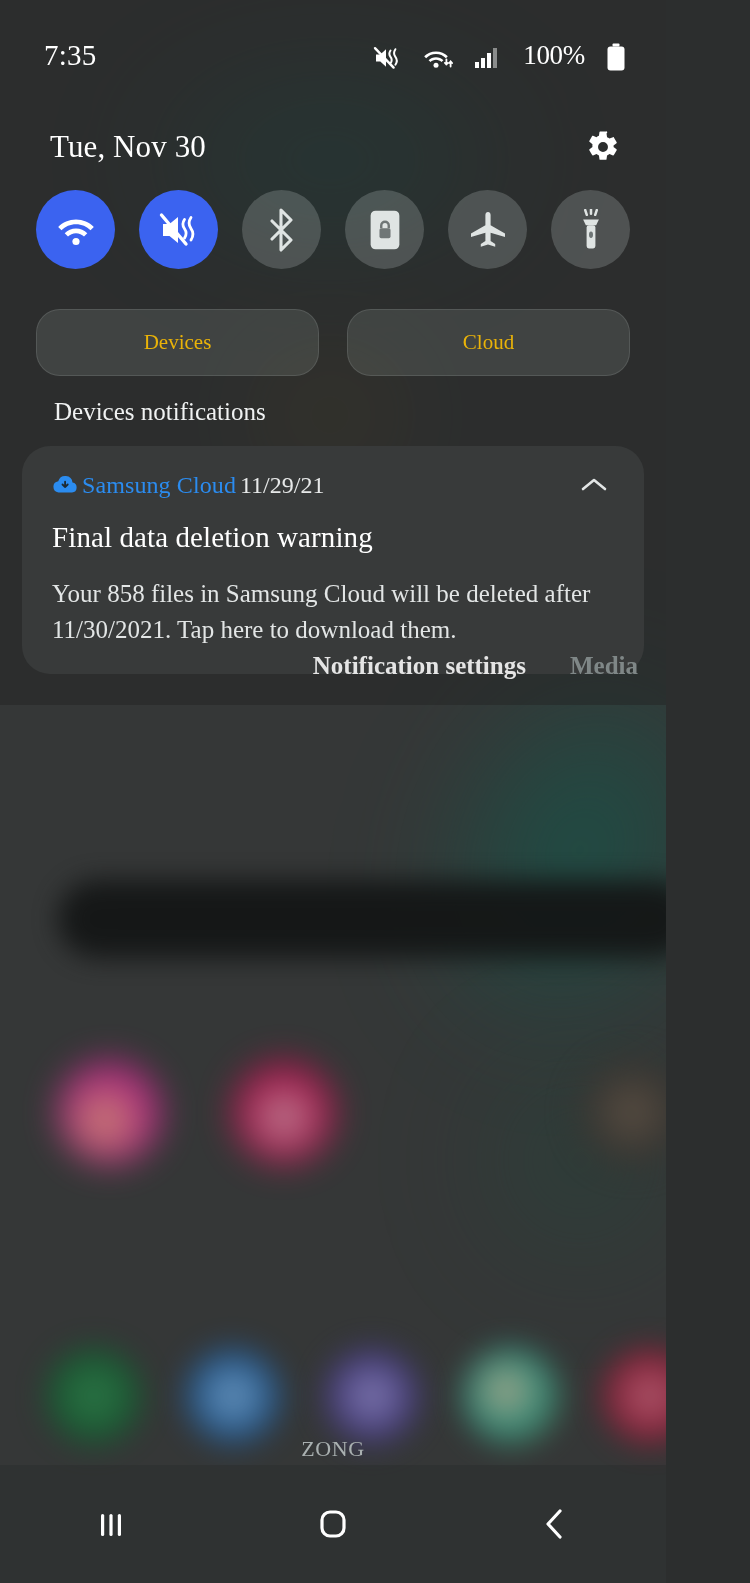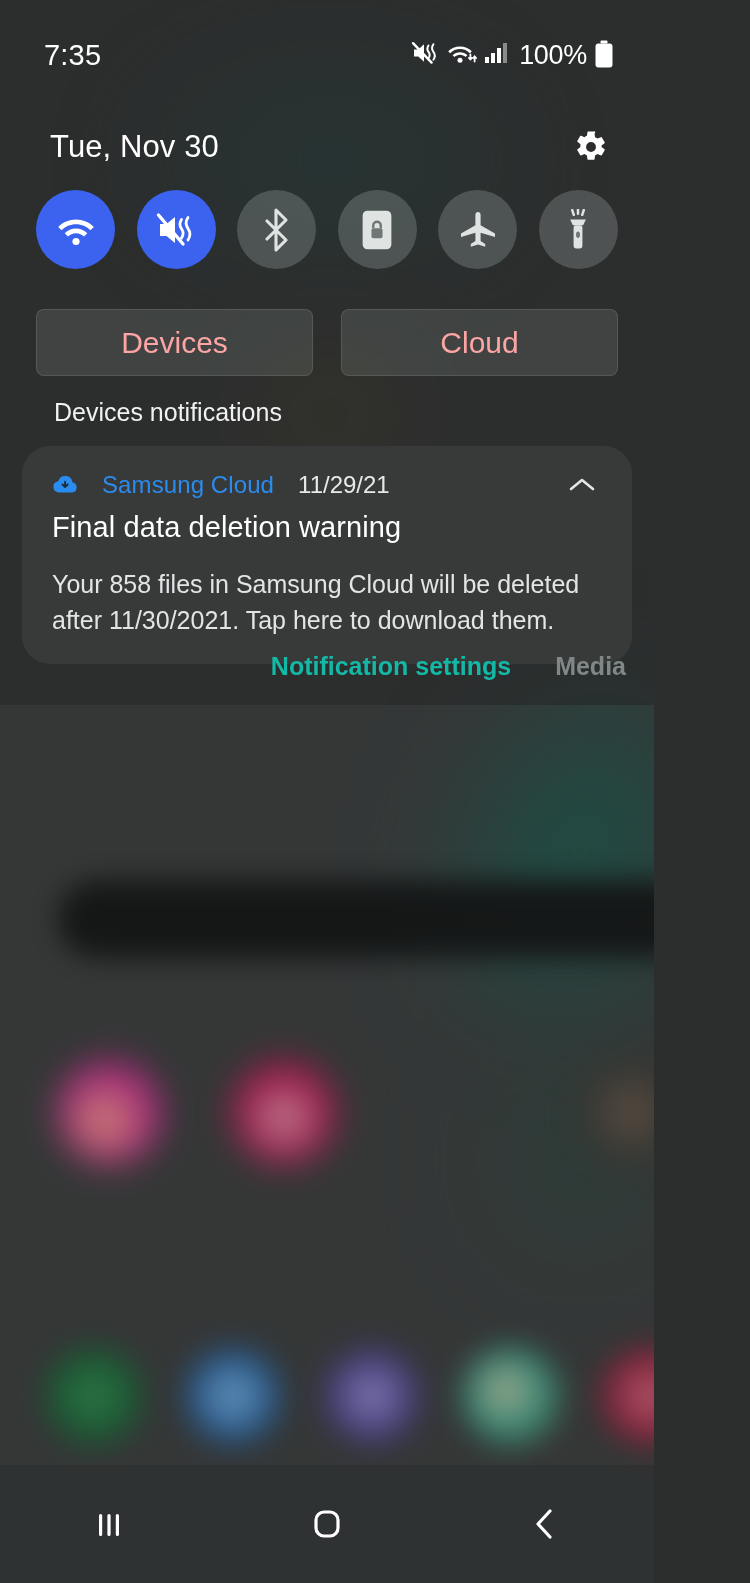--- a/index.html
+++ b/index.html
@@ -5,23 +5,24 @@
   html, body {
     margin: 0;
     padding: 0;
     background: #2c2e2e;
   }
   .screen {
     position: relative;
     width: 654px;
     height: 1583px;
     overflow: hidden;
-    font-family: Liberation Sans, sans-serif;
+    font-family: Liberation Serif, serif;
     background: #353737;
     color: #ffffff;
+    padding-left: 12px;
     -webkit-font-smoothing: antialiased;
   }
 
   
   .wallpaper {
     position: absolute;
     inset: 0;
     background: #353737;
     overflow: hidden;
   }
@@ -102,22 +103,22 @@
     padding: 0 40px 0 44px;
     box-sizing: border-box;
   }
   .status-clock {
     font-size: 29px;
     letter-spacing: .2px;
     color: #ffffff;
   }
   .status-right {
     display: flex;
-    align-items: flex-start;
-    gap: 7px;
+    align-items: flex-end;
+    gap: 21px;
   }
   .status-right svg { display: block; }
   .battery-pct {
     font-size: 27px;
     color: #ffffff;
     margin-left: 2px;
     letter-spacing: -.3px;
   }
 
   
@@ -161,28 +162,28 @@
   
   .segment-row {
     position: absolute;
     left: 36px; right: 36px; top: 309px;
     display: flex;
     gap: 28px;
   }
   .segment-btn {
     flex: 1;
     height: 67px;
-    border-radius: 8px;
+    border-radius: 24px;
     background: rgba(168,176,174,0.17);
     border: 1px solid rgba(190,200,198,0.16);
     display: flex;
     align-items: center;
     justify-content: center;
-    font-size: 30px;
-    color: #fca5a5;
+    font-size: 21px;
+    color: #eab308;
     cursor: pointer;
     box-sizing: border-box;
   }
 
   
   .section-header {
     position: absolute;
     left: 54px; top: 398px;
     font-size: 25px;
     color: #f0f2f2;
@@ -193,41 +194,41 @@
     position: absolute;
     left: 22px; right: 22px; top: 446px;
     background: #383a3a;
     border-radius: 28px;
     padding: 22px 30px 26px 30px;
     box-sizing: border-box;
   }
   .notif-head {
     display: flex;
     align-items: center;
-    gap: 24px;
+    gap: 4px;
   }
   .notif-appicon { width: 26px; height: 26px; display:flex; align-items:center; justify-content:center; }
   .notif-app {
     font-size: 24px;
     color: #2b8cf0;
     letter-spacing: .1px;
   }
   .notif-time {
     font-size: 24px;
     color: #e7e9e9;
     margin-left: 0;
   }
   .notif-collapse {
     margin-left: auto;
     width: 40px; height: 34px;
     display: flex; align-items: center; justify-content: center;
     cursor: pointer;
   }
   .notif-title {
-    margin-top: 9px;
+    margin-top: 19px;
     font-size: 29px;
     color: #ffffff;
     letter-spacing: .1px;
   }
   .notif-body {
     margin-top: 22px;
     font-size: 25px;
     line-height: 1.44;
     color: #e2e5e5;
     max-width: 600px;
@@ -236,21 +237,21 @@
   .notif-actions {
     position: absolute;
     right: 28px; top: 652px;
     display: flex;
     align-items: center;
     gap: 44px;
   }
   .action-settings {
     font-size: 25px;
     font-weight: bold;
-    color: #14b8a6;
+    color: #e5e5e5;
     cursor: pointer;
   }
   .action-clear {
     font-size: 25px;
     font-weight: bold;
     color: #7f8787;
     cursor: pointer;
   }
 
   
@@ -439,20 +440,21 @@
     </div>
     <div class="notif-title">Final data deletion warning</div>
     <div class="notif-body">Your 858 files in Samsung Cloud will be deleted after 11/30/2021. Tap here to download them.</div>
   </div>
 
   <div class="notif-actions">
     <div class="action-settings">Notification settings</div>
     <div class="action-clear">Media</div>
   </div>
 
+  <div class="carrier-label">ZONG</div>
 
   <div class="nav-bar">
     <div class="nav-btn">
       <svg width="40" height="40" viewBox="0 0 40 40">
         <rect x="10" y="10" width="3.2" height="22" rx="1.6" fill="#fff"></rect>
         <rect x="18.4" y="10" width="3.2" height="22" rx="1.6" fill="#fff"></rect>
         <rect x="26.8" y="10" width="3.2" height="22" rx="1.6" fill="#fff"></rect>
       </svg>
     </div>
     <div class="nav-btn">

